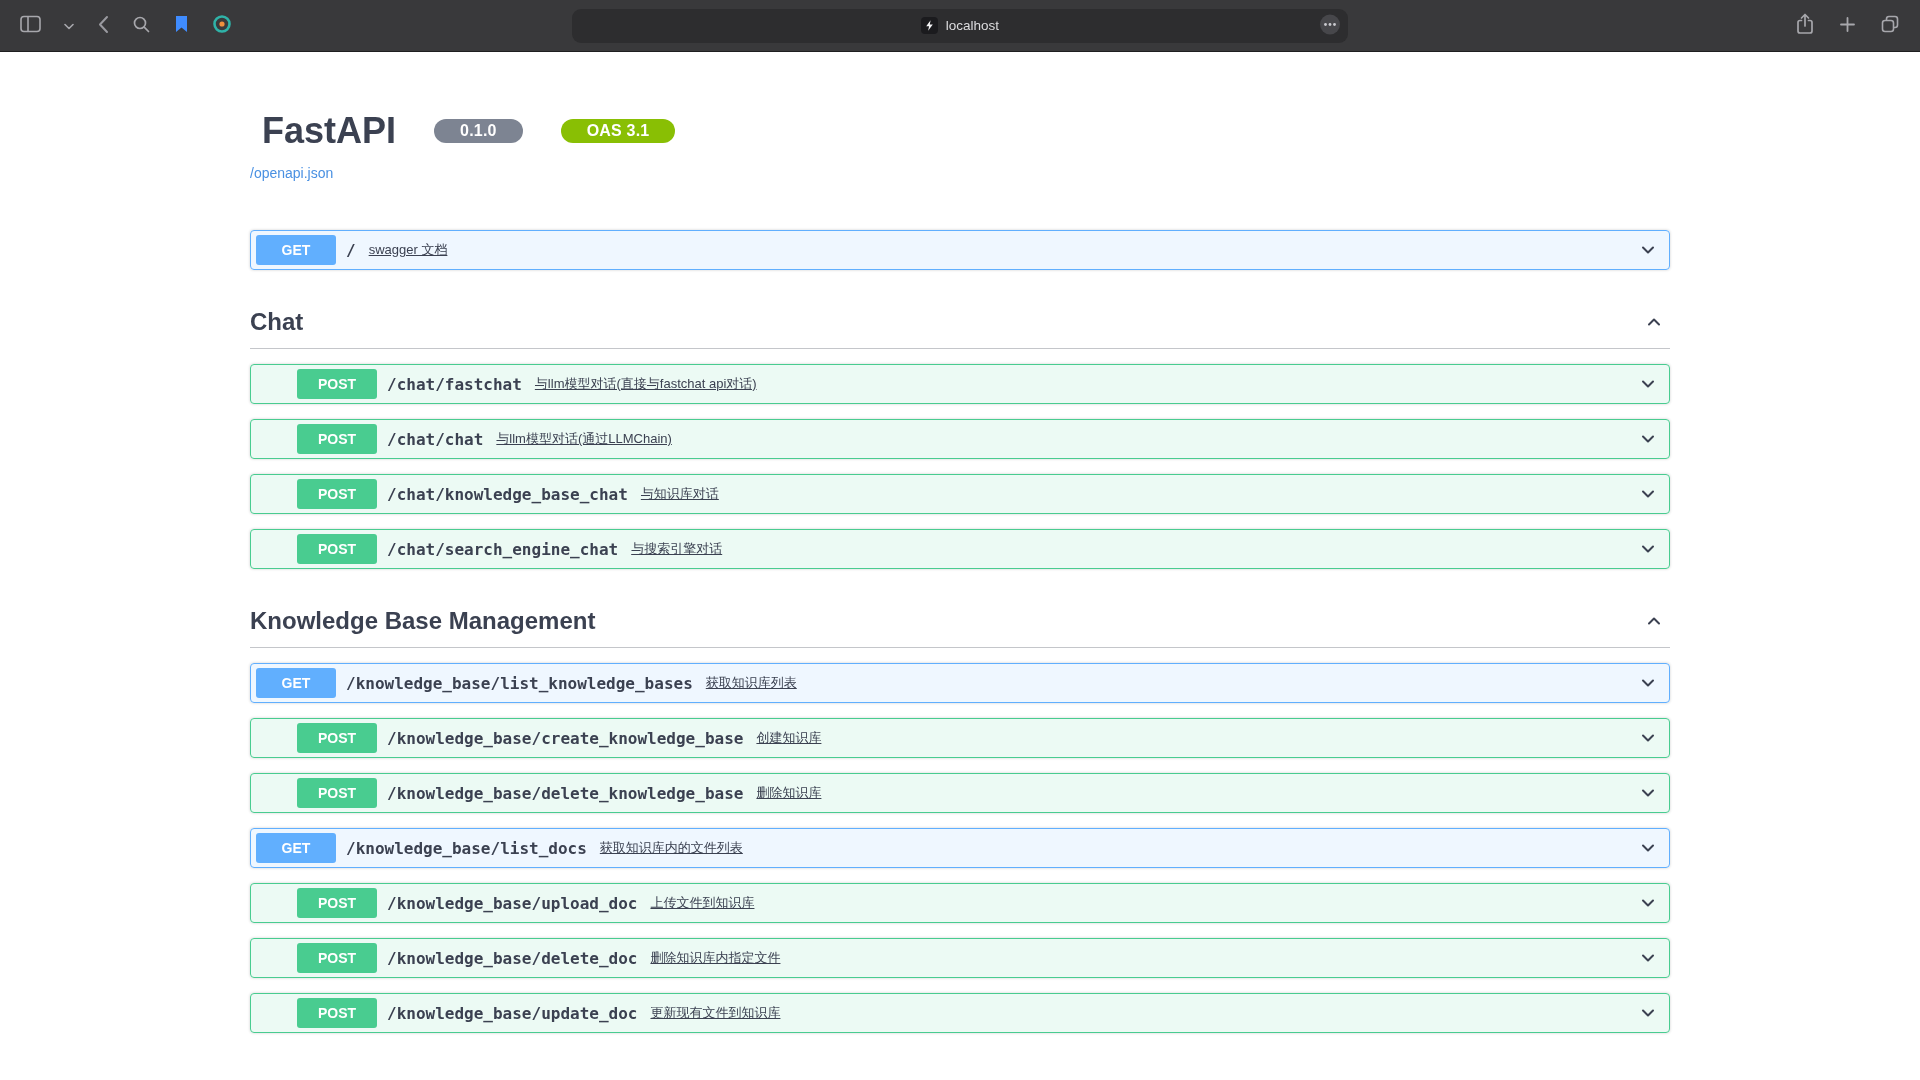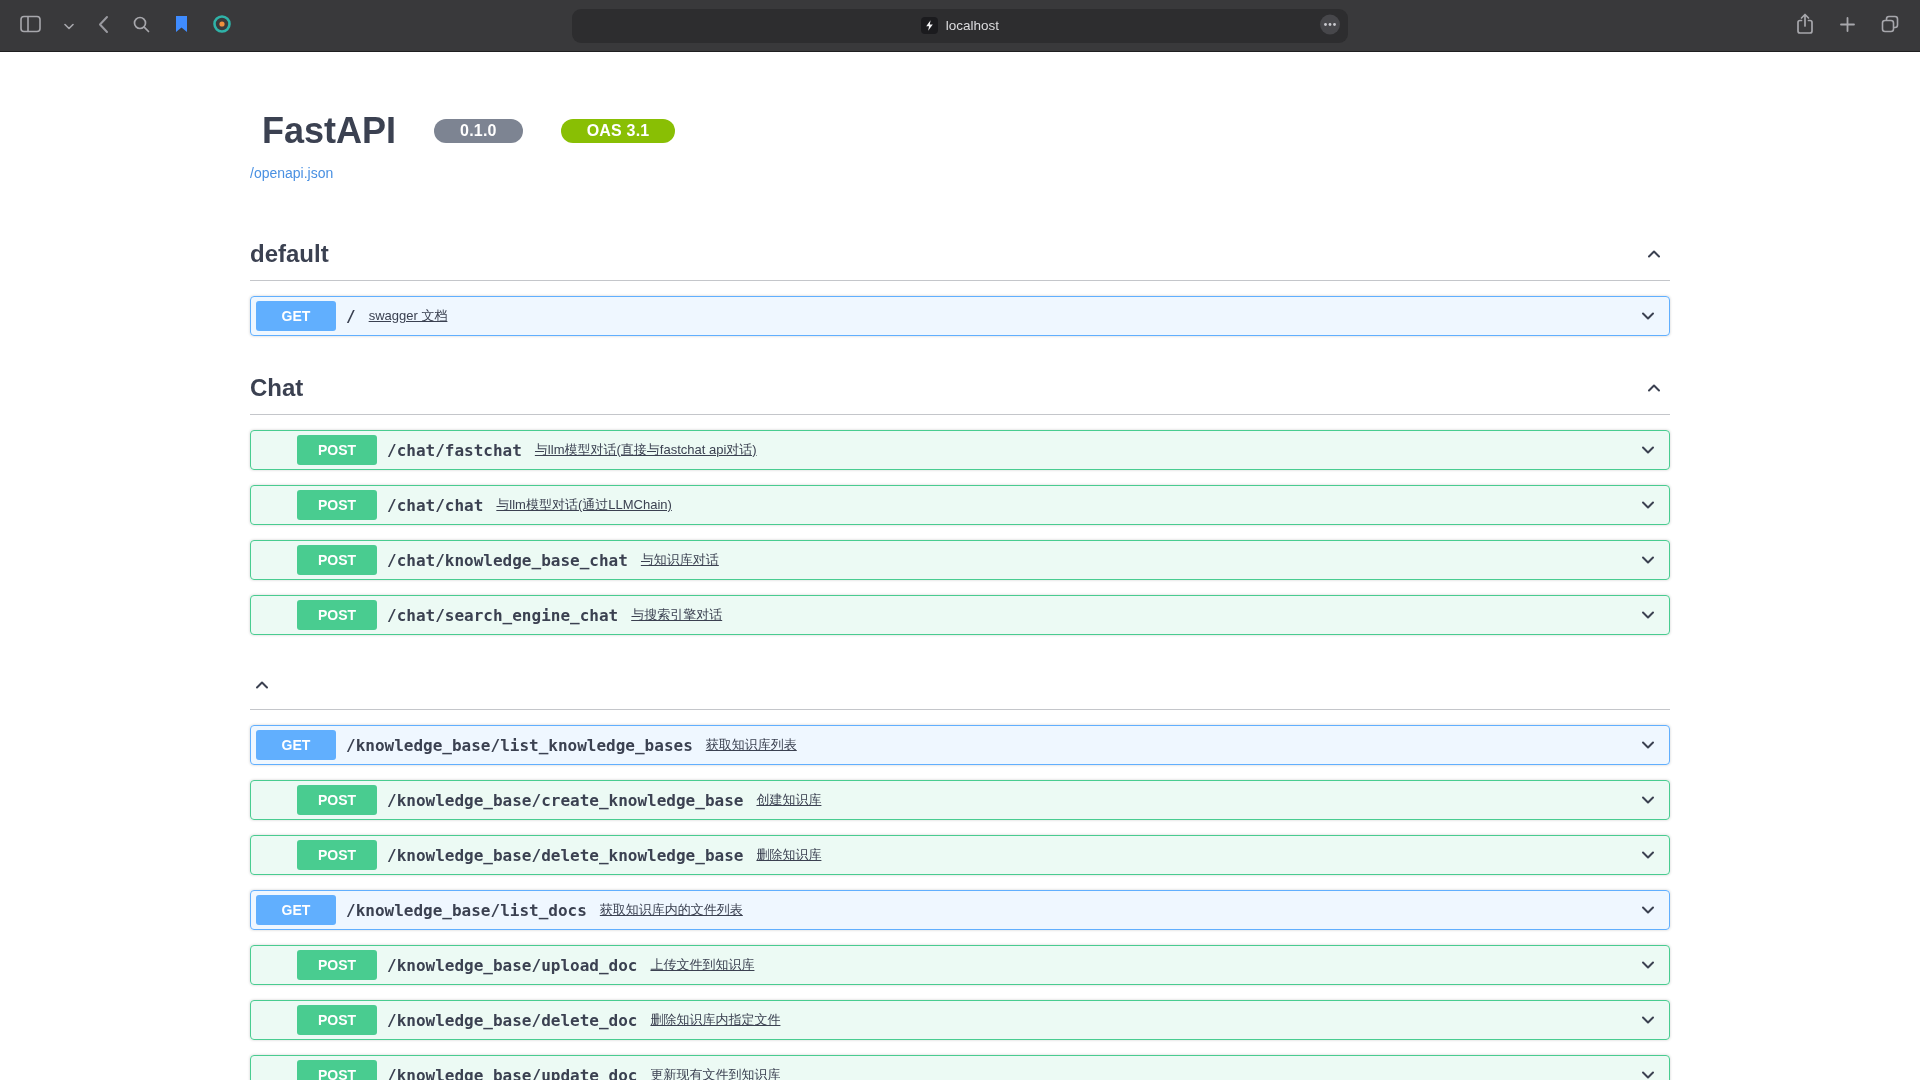--- a/index.html
+++ b/index.html
@@ -166,30 +166,20 @@
     <div class="info">
       <h1 class="api-title">
         <span>FastAPI</span>
         <span class="stamp version">0.1.0</span>
         <span class="stamp oas">OAS 3.1</span>
       </h1>
       <a class="spec-link" href="#">/openapi.json</a>
     </div>
     <div id="sections">
         <section class="tag">
-          <div class="tag-header">
-            <span class="tag-title">default</span>
-            <button class="tag-toggle">
-              <span style="display: flex;">
-                <svg width="20" height="20" viewBox="0 0 20 20">
-                  <path d="M5 12.5 L10 7.5 L15 12.5" fill="none" stroke="#3b4151" stroke-width="2" stroke-linecap="round" stroke-linejoin="round"></path>
-                </svg>
-              </span>
-            </button>
-          </div>
           <div class="opblock get">
             <span class="method get">GET</span>
             <span class="path">/</span>
             <span class="desc">swagger 文档</span>
             <button class="op-toggle">
               <span style="display: flex;">
                 <svg width="20" height="20" viewBox="0 0 20 20">
                   <path d="M5 7.5 L10 12.5 L15 7.5" fill="none" stroke="#3b4151" stroke-width="2" stroke-linecap="round" stroke-linejoin="round"></path>
                 </svg>
               </span>
@@ -251,20 +241,21 @@
               <span style="display: flex;">
                 <svg width="20" height="20" viewBox="0 0 20 20">
                   <path d="M5 7.5 L10 12.5 L15 7.5" fill="none" stroke="#3b4151" stroke-width="2" stroke-linecap="round" stroke-linejoin="round"></path>
                 </svg>
               </span>
             </button>
           </div>
         </section>
         <section class="tag">
           <div class="tag-header">
+            <span class="tag-title">Knowledge Base Management</span>
             <button class="tag-toggle">
               <span style="display: flex;">
                 <svg width="20" height="20" viewBox="0 0 20 20">
                   <path d="M5 12.5 L10 7.5 L15 12.5" fill="none" stroke="#3b4151" stroke-width="2" stroke-linecap="round" stroke-linejoin="round"></path>
                 </svg>
               </span>
             </button>
           </div>
           <div class="opblock get">
             <span class="method get">GET</span>

